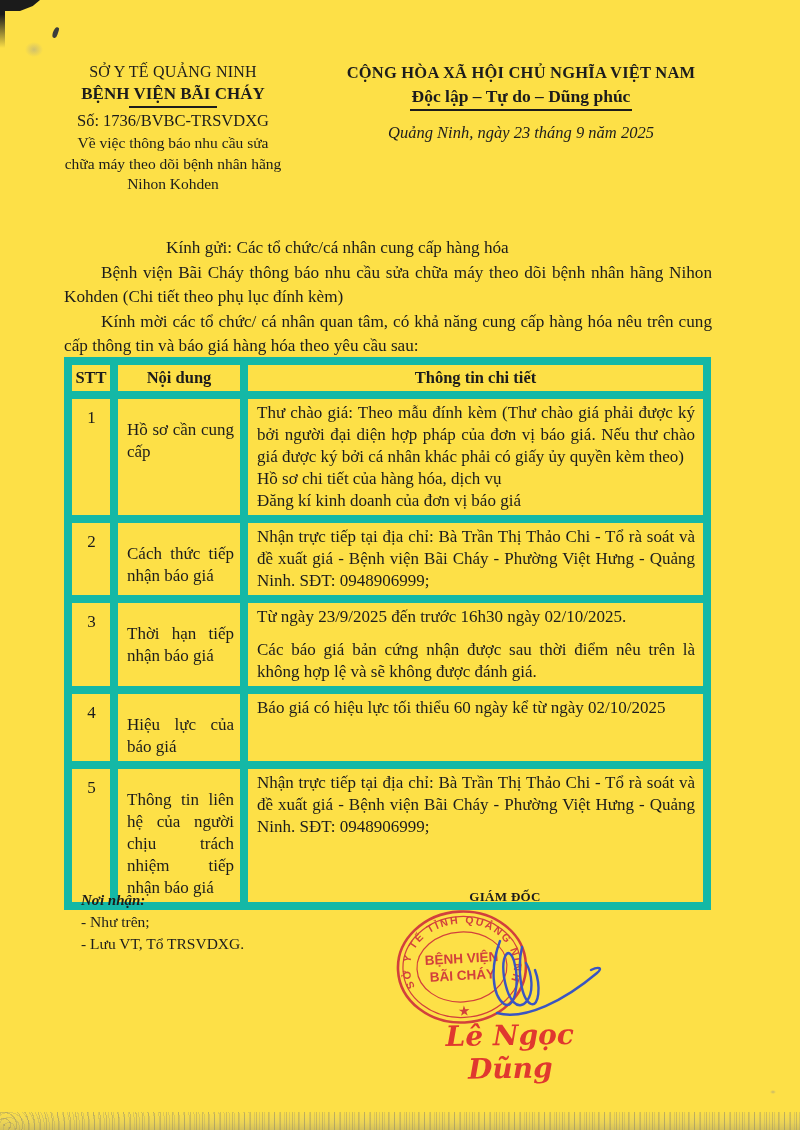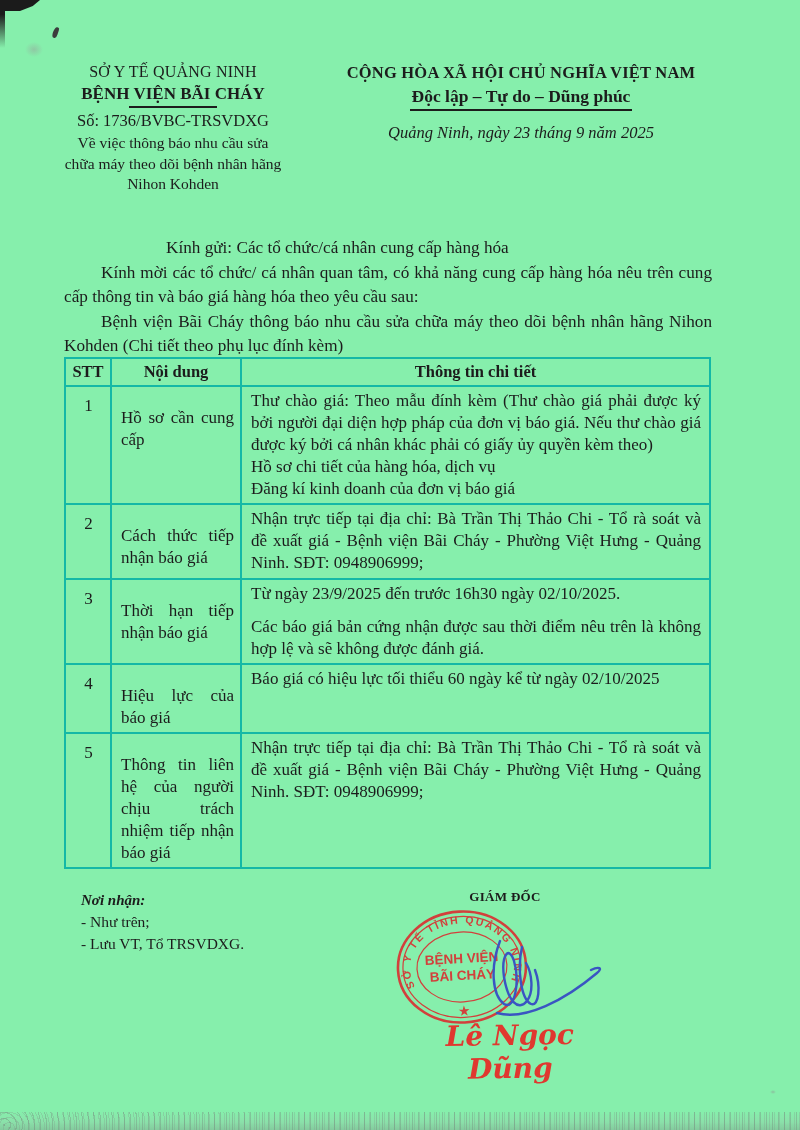--- a/index.html
+++ b/index.html
@@ -1,17 +1,17 @@
 <!DOCTYPE html>
 <html><head>
 <meta charset="utf-8">
 <style>
   html,body{margin:0;padding:0;background:#ffffff;}
   .page{
-    position:relative;width:800px;height:1130px;background:#86efac;overflow:hidden;
+    position:relative;width:800px;height:1130px;background:#fde047;overflow:hidden;
     font-family:"Liberation Serif","DejaVu Serif",serif;color:#1c1c1c;
   }
   
   .corner-top{position:absolute;left:0;top:0;width:40px;height:11px;background:#1b1b1b;
     clip-path:polygon(0 0,100% 0,82% 55%,50% 100%,0 100%);}
   .corner-left{position:absolute;left:0;top:0;width:5px;height:48px;
     background:linear-gradient(to bottom,#1b1b1b 30%,rgba(27,27,27,0));}
   .speck-comma{position:absolute;left:53px;top:27px;width:5px;height:11px;background:#3c3c3c;
     border-radius:70% 30% 50% 60%;transform:rotate(18deg);}
   .speck-smudge{position:absolute;left:25px;top:42px;width:18px;height:15px;opacity:.45;
@@ -37,21 +37,21 @@
     padding:0 2px 2px 2px;border-bottom:2px solid #1c1c1c;}
   .hr-date{font-style:italic;font-size:16.5px;margin-top:12px;}
   
   .body-text{position:absolute;left:64px;top:236px;width:648px;font-size:17.2px;
     line-height:24.6px;text-align:justify;}
   .salut{margin:0 0 0 102px;text-align:left;}
   .para{margin:0;text-indent:37px;}
   
   table.tbl{position:absolute;left:64px;top:357px;width:647px;border-collapse:collapse;
     table-layout:fixed;font-size:17px;}
-  .tbl th,.tbl td{border:2px solid #14b8a6;vertical-align:top;}
+  .tbl th,.tbl td{border:8px solid #14b8a6;vertical-align:top;}
   .tbl th{font-size:16.5px;font-weight:bold;text-align:center;vertical-align:middle;
     height:24px;padding:1px 2px;}
   .tbl td{padding:3px 8px 3px 9px;line-height:22px;}
   .tbl td.c1{text-align:center;padding-top:8px;}
   .tbl td.c2{text-align:justify;padding-top:20px;padding-right:6px;}
   .tbl td.c3 p{margin:0;text-align:justify;}
   .tbl td.c3 p.gap{margin-top:11px;}
   tr.r1{height:110px;} tr.r2{height:75px;} tr.r3{height:84px;} tr.r4{height:58px;} tr.r5{height:106px;}
   
   .closing{position:absolute;left:64px;top:840px;width:648px;margin:0;
@@ -90,22 +90,22 @@
   </div>
 
   <div class="hdr-right">
     <div class="hr-country">CỘNG HÒA XÃ HỘI CHỦ NGHĨA VIỆT NAM</div>
     <div><span class="hr-motto">Độc lập – Tự do – Dũng phúc</span></div>
     <div class="hr-date">Quảng Ninh, ngày 23 tháng 9 năm 2025</div>
   </div>
 
   <div class="body-text">
     <p class="salut">Kính gửi: Các tổ chức/cá nhân cung cấp hàng hóa</p>
+    <p class="para">Bệnh viện Bãi Cháy thông báo nhu cầu sửa chữa máy theo dõi bệnh nhân hãng Nihon Kohden (Chi tiết theo phụ lục đính kèm)</p>
     <p class="para">Kính mời các tổ chức/ cá nhân quan tâm, có khả năng cung cấp hàng hóa nêu trên cung cấp thông tin và báo giá hàng hóa theo yêu cầu sau:</p>
-    <p class="para">Bệnh viện Bãi Cháy thông báo nhu cầu sửa chữa máy theo dõi bệnh nhân hãng Nihon Kohden (Chi tiết theo phụ lục đính kèm)</p>
   </div>
 
   <table class="tbl">
     <colgroup>
         <col style="width:46px">
         <col style="width:130px">
         <col>
       </colgroup>
     <thead>
       <tr>

